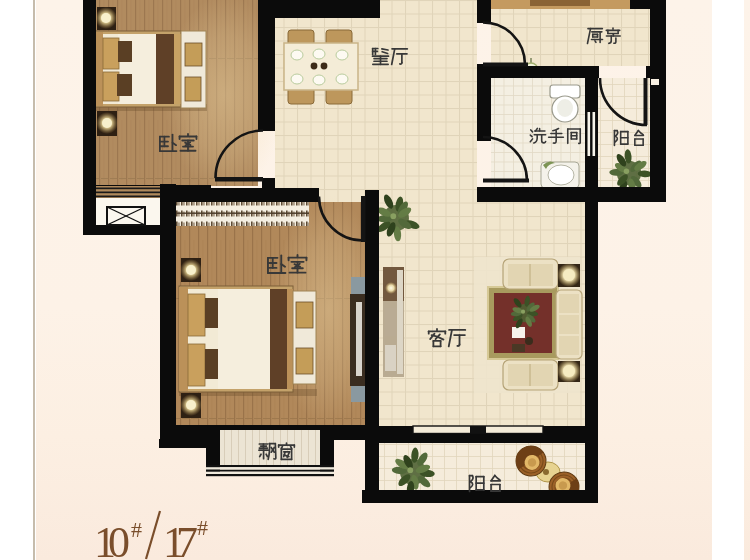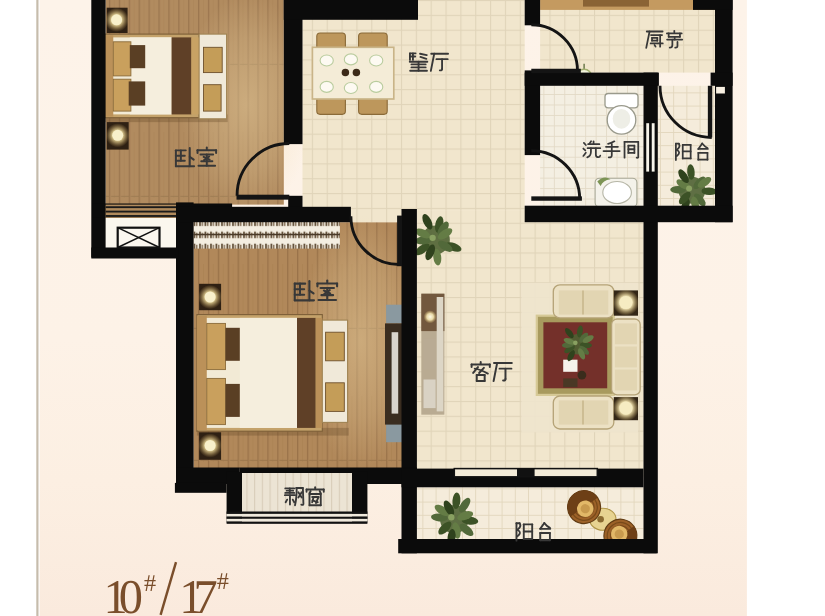--- a/index.html
+++ b/index.html
@@ -1,16 +1,16 @@
 <!DOCTYPE html>
 <html><head><meta charset="utf-8">
 <style>
 html,body{margin:0;padding:0;width:750px;height:560px;overflow:hidden;}
 body{font-family:"Liberation Sans",sans-serif;}
-#wrap{position:relative;width:679px;height:560px;background:linear-gradient(180deg,#fdf3e9 0%,#fdf2e7 55%,#fcefe2 78%,#faeadd 100%);}
+#wrap{position:relative;width:750px;height:560px;background:linear-gradient(180deg,#fdf3e9 0%,#fdf2e7 55%,#fcefe2 78%,#faeadd 100%);}
 .ws{position:absolute;top:0;height:560px;background:#ffffff;}
 </style></head><body>
 <div id="wrap">
 <div class="ws" style="left:0;width:36px;"></div>
 <div class="ws" style="left:712px;width:32px;"></div>
 <div style="position:absolute;left:33px;top:0;width:2px;height:560px;background:#c6bcac;"></div>
 <svg width="750" height="560" viewBox="0 0 750 560" style="position:absolute;left:0;top:0">
 <defs>
 <pattern id="wood" width="9" height="120" patternUnits="userSpaceOnUse">
  <rect width="9" height="120" fill="#ad8455"></rect>

